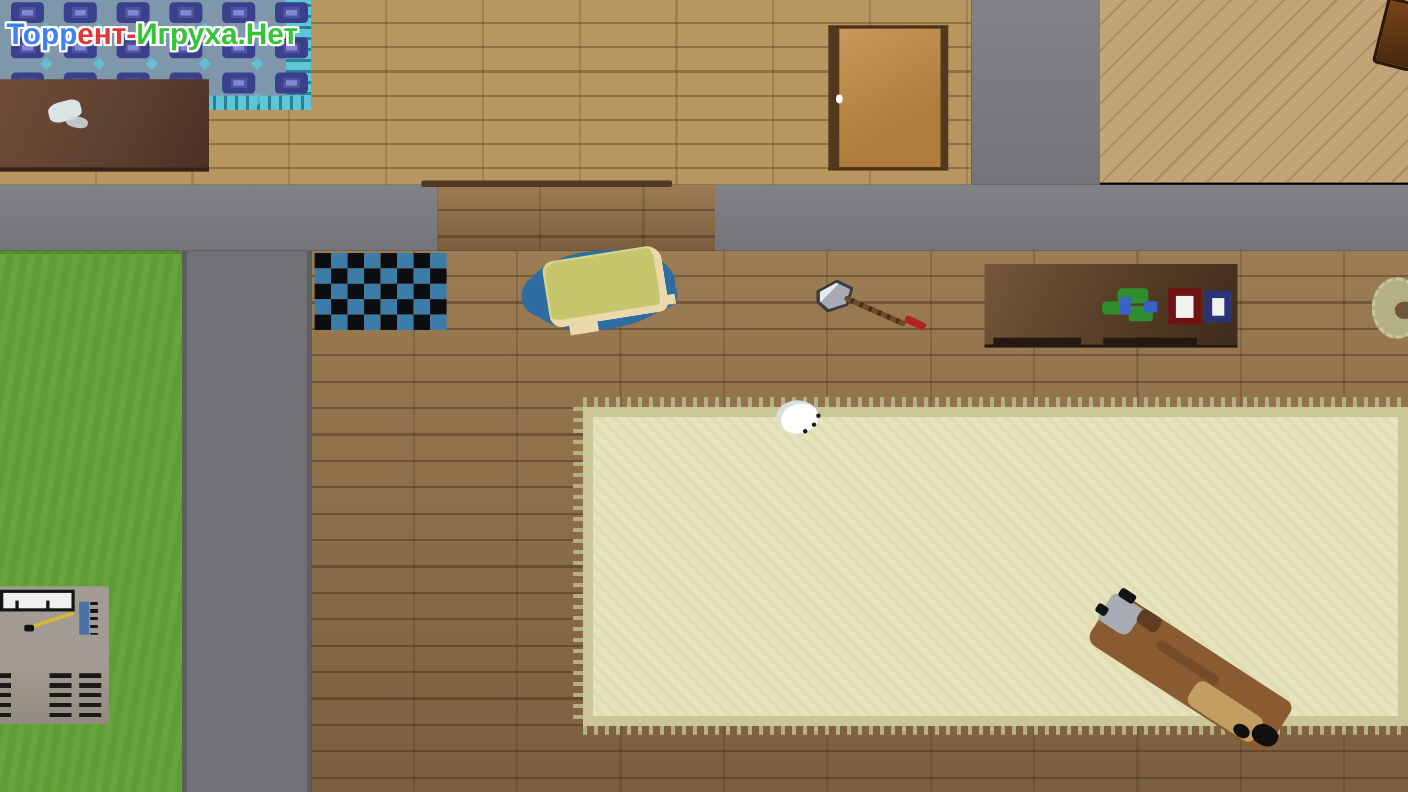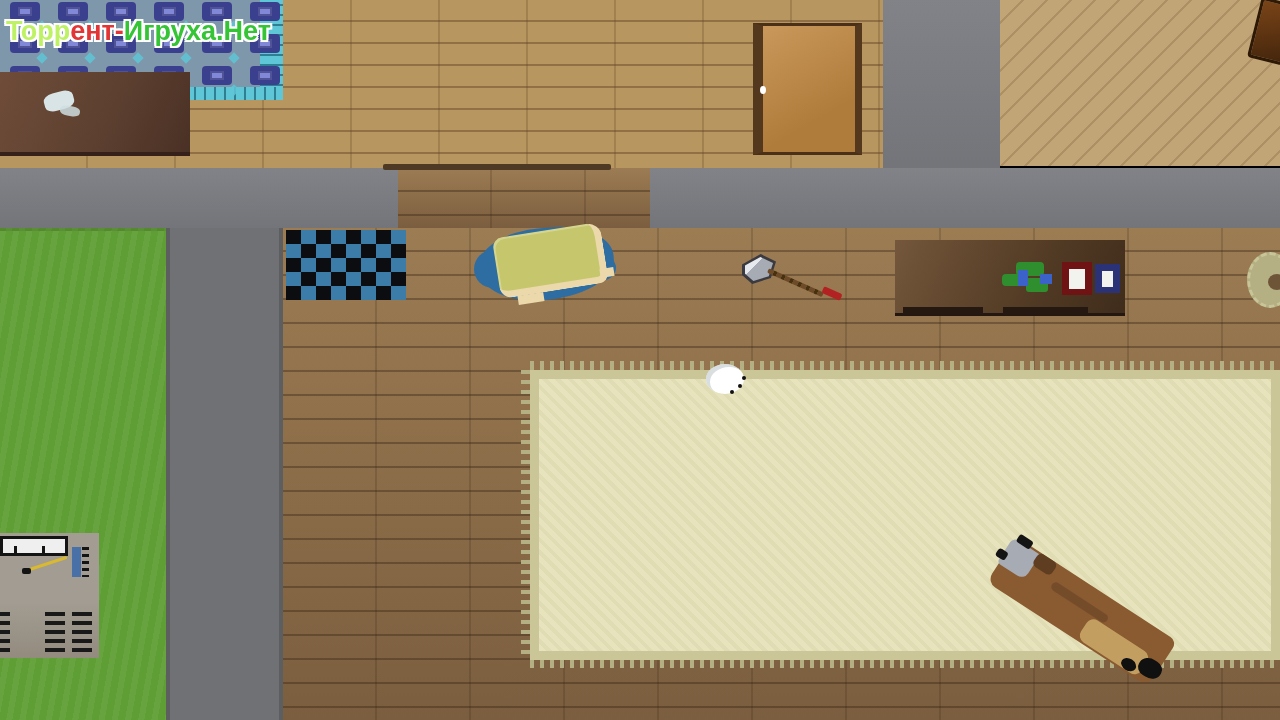--- a/index.html
+++ b/index.html
@@ -371,16 +371,16 @@
     <div class="abs pipe"></div>
     <div class="abs pipe-marks"></div>
     <div class="abs cable"></div>
     <div class="abs plug"></div>
     <div class="abs vent v1"></div>
     <div class="abs vent v2"></div>
     <div class="abs vent v3"></div>
   </div>
 
   <div class="abs watermark">
-    <span style="color: #bef264; text-align: right;">Торр</span><span style="color: rgb(226, 53, 53);">ент-</span><span style="color: rgb(53, 196, 53);">Игруха.Нет</span>
+    <span style="color: #3b82f6; text-align: right;">Торр</span><span style="color: rgb(226, 53, 53);">ент-</span><span style="color: rgb(53, 196, 53);">Игруха.Нет</span>
   </div>
 
 </div>
 
 </body></html>

